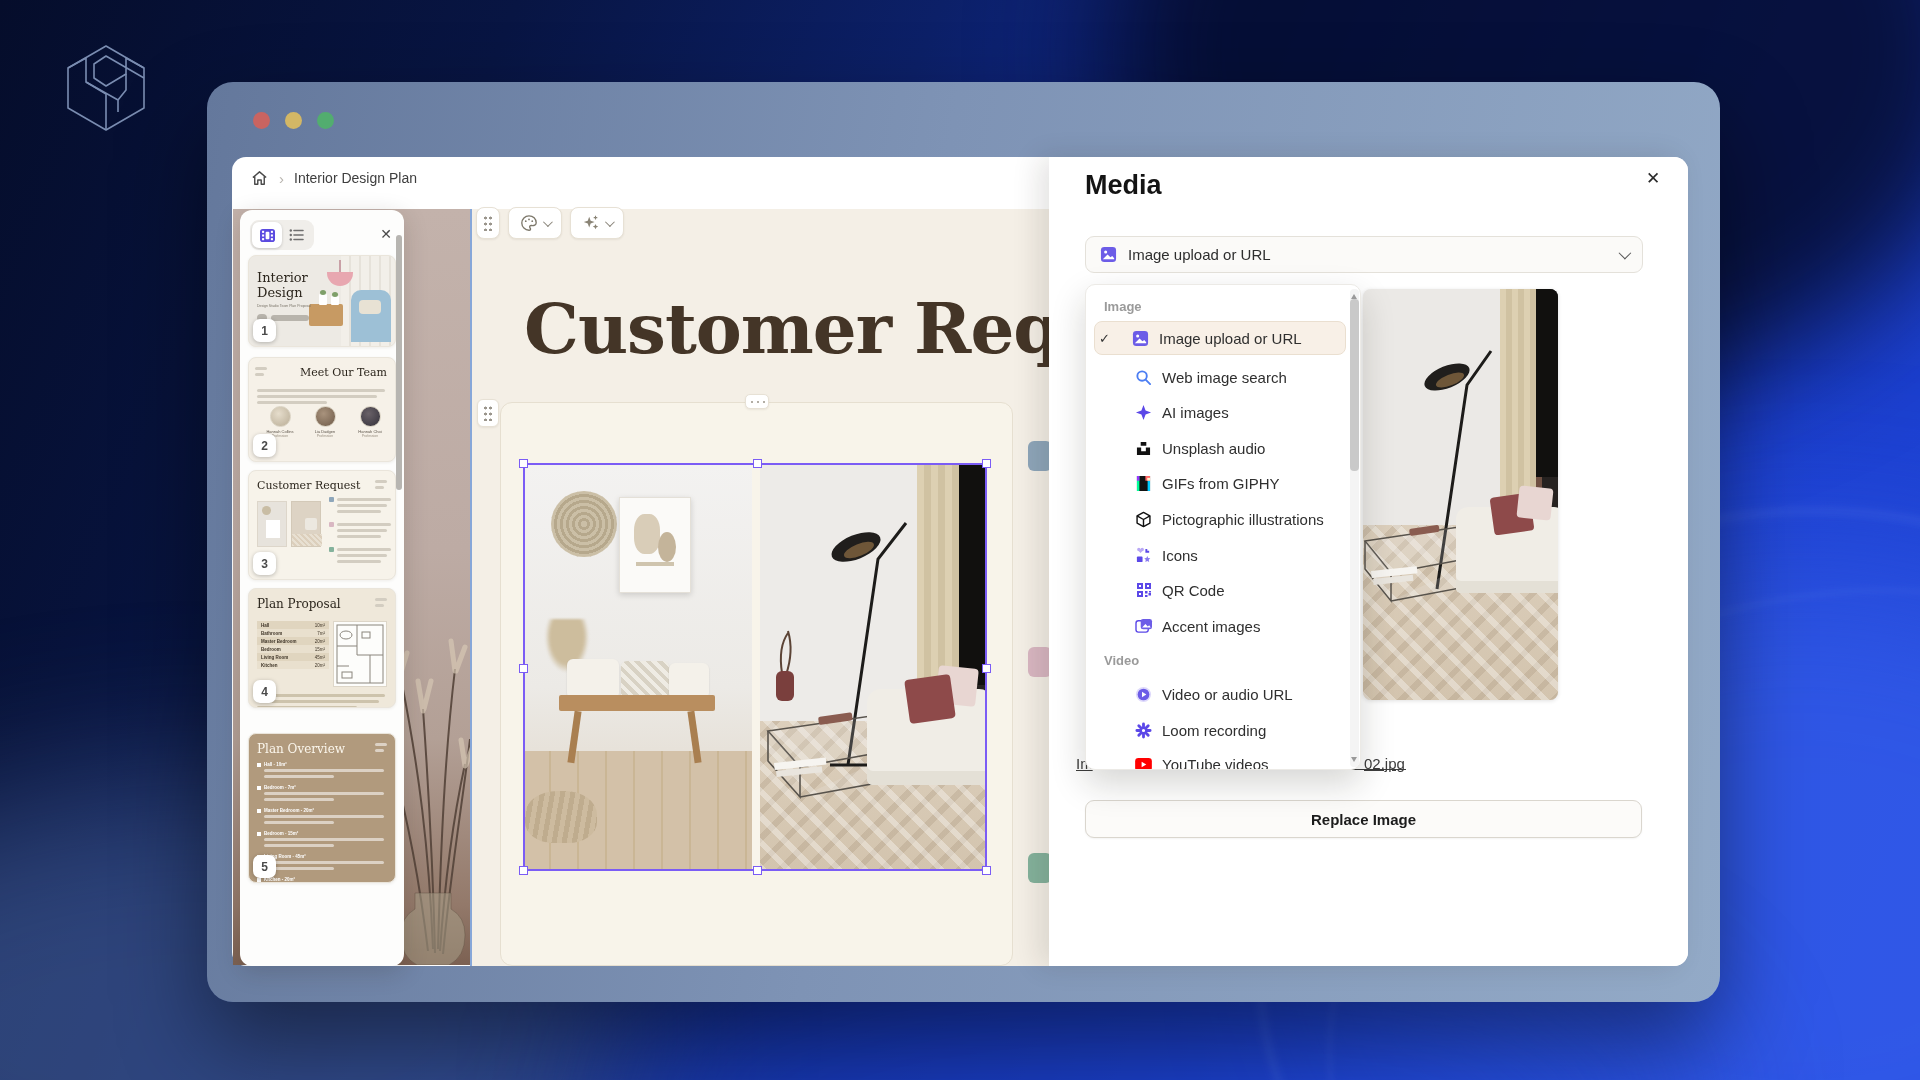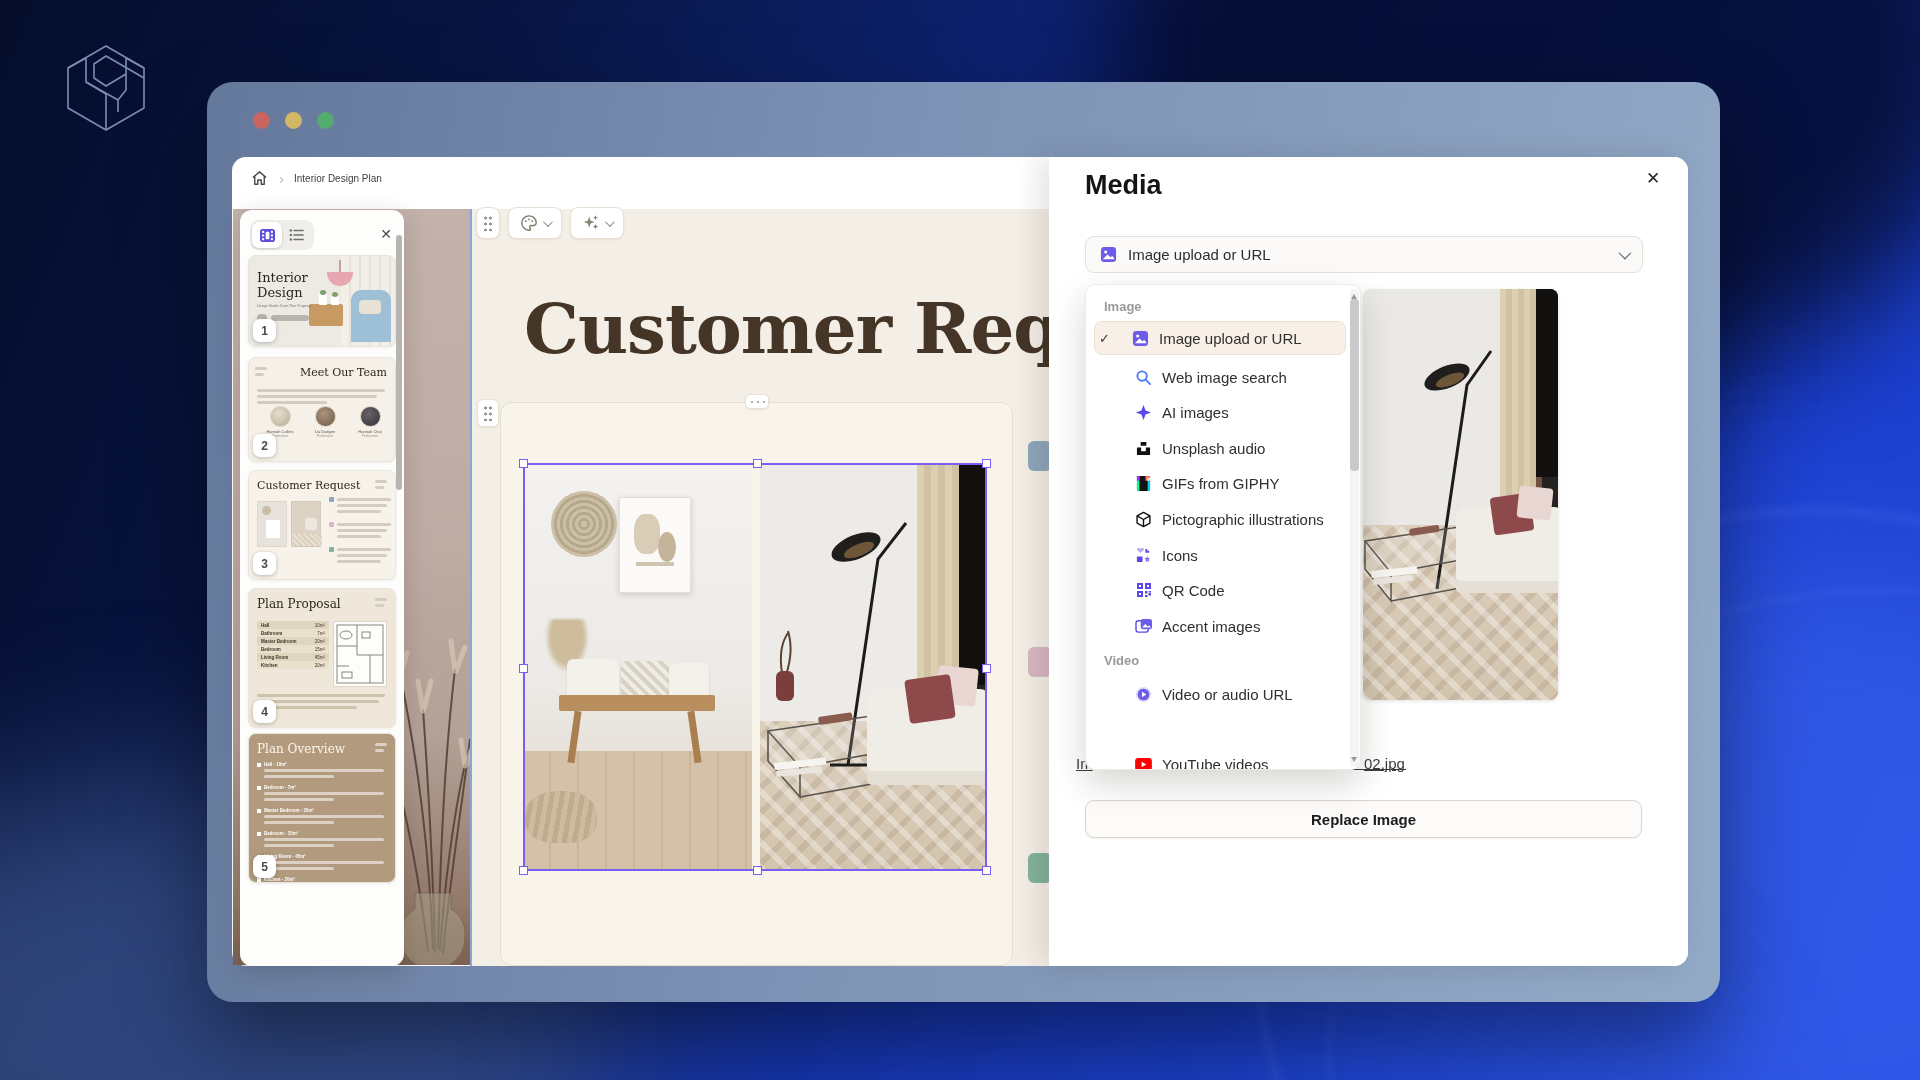--- a/index.html
+++ b/index.html
@@ -30,21 +30,21 @@
   #tl-yellow { left:285px; background:#d3b765; }
   #tl-green { left:317px; background:#52ad6f; }
 
   
   #content { left:232px; top:157px; width:1456px; height:809px; border-radius:14px; background:#ffffff; overflow:hidden; }
 
   
   #breadcrumb { left:250px; top:166px; height:24px; display:flex; align-items:center; gap:10px; z-index:4; }
   #breadcrumb svg { display:block; }
   .crumb-sep { color:#b8b4ae; font-size:15px; }
-  .crumb-title { color:#3e3e3e; font-size:10px;text-align:right; }
+  .crumb-title { color:#3e3e3e; font-size:14px;text-align:right; }
 
   
   #photo-strip { left:233px; top:209px; width:237px; height:756px; overflow:hidden;
     background:linear-gradient(180deg,#c3b2ab 0%,#bdaba4 45%,#b3a096 70%,#93796a 92%,#7c6152 100%); }
 
   
   #canvas { left:470px; top:209px; width:580px; height:757px; background:#f4efe6; border-left:2px solid #87a7d9; overflow:hidden; }
   .tool-btn { position:absolute; background:#fff; border:1px solid #e7e1d5; border-radius:8px;
     box-shadow:0 1px 2px rgba(60,50,30,.08); display:flex; align-items:center; justify-content:center; gap:5px; }
   #slide-title { left:524px; top:288px; width:620px; font-family:"DejaVu Serif", serif; font-weight:700;
@@ -420,21 +420,21 @@
             <div style="flex:1;">
               <div class="tline" style="margin:1px 0;width:54px;"></div>
               <div class="tline" style="width:50px;"></div>
               <div class="tline" style="width:44px;"></div>
             </div>
           </div>
       </div>
       <div class="badge">3</div>
     </div>
 
-    <div class="thumb" style="top:378px;height:140px;background:#efe8da;">
+    <div class="thumb" style="top:378px;height:120px;background:#efe8da;">
       <div class="serif" style="position:absolute;left:8px;top:8px;font-size:12px;">Plan Proposal</div>
       <div style="position:absolute;right:8px;top:6px;width:12px;">
           <div class="tline" style="width:12px;"></div>
           <div class="tline" style="width:9px;"></div>
         </div>
       <div style="position:absolute;left:8px;top:32px;width:72px;">
         <div class="mini-table-row" style="background:#e0d5bf;">
             <b>Hall</b>
             <span>10m²</span>
           </div>
@@ -696,20 +696,31 @@
       <span class="m-ico">
         <svg width="17" height="17" viewBox="0 0 18 18">
             <circle cx="9" cy="9" r="8" fill="#ded9fb"></circle>
             <circle cx="9" cy="9" r="6.2" fill="#6c5ce7"></circle>
             <path d="M7.4 6.2 L12 9 L7.4 11.8 Z" fill="#fff"></path>
           </svg>
       </span>
       <span class="m-lbl">Video or audio URL</span>
     </div>
 
+    <div class="m-row" style="top:428px;">
+      <span class="m-ico">
+        <svg width="17" height="17" viewBox="0 0 18 18">
+          <g stroke="#5b48e8" stroke-width="3" stroke-linecap="round">
+            <path d="M9 2 V6.5 M9 11.5 V16 M2 9 H6.5 M11.5 9 H16 M4 4 L7.2 7.2 M10.8 10.8 L14 14 M14 4 L10.8 7.2 M7.2 10.8 L4 14"></path>
+          </g>
+          <circle cx="9" cy="9" r="2.4" fill="#fff" stroke="#5b48e8" stroke-width="1.4"></circle>
+        </svg>
+      </span>
+      <span class="m-lbl">Loom recording</span>
+    </div>
 
     <div class="m-row" style="top:462px;">
       <span class="m-ico">
         <svg width="17" height="13" viewBox="0 0 18 14">
             <rect x="0" y="0" width="18" height="14" rx="3.5" fill="#ff0000"></rect>
             <path d="M7 4 L12 7 L7 10 Z" fill="#fff"></path>
           </svg>
       </span>
       <span class="m-lbl">YouTube videos</span>
     </div>

